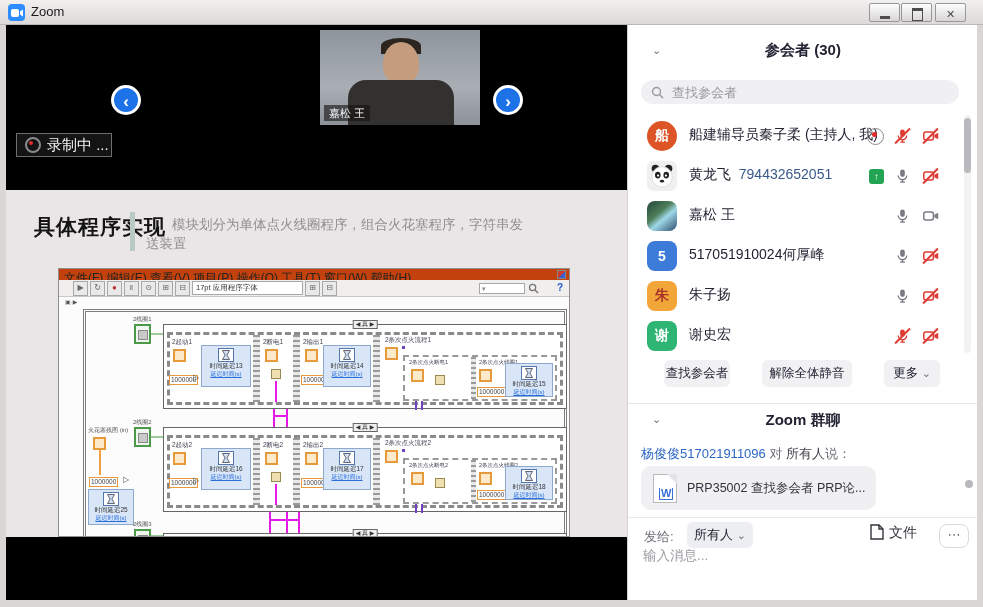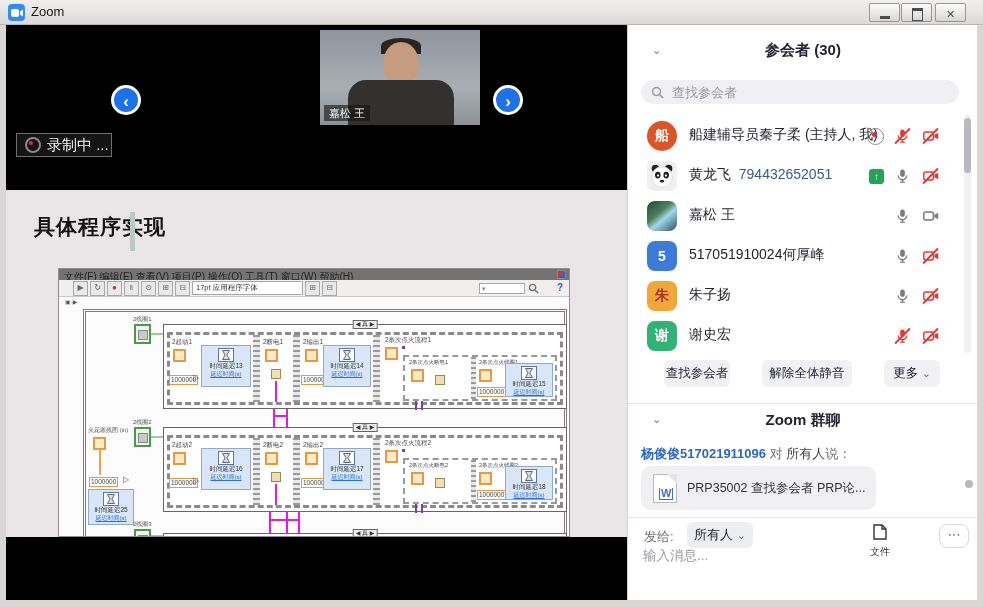--- a/index.html
+++ b/index.html
@@ -38,21 +38,21 @@
   .recdot{width:12px;height:12px;border-radius:50%;border:2px solid #8a8a8f;position:relative;}
   .recdot::after{content:"";position:absolute;left:2px;top:2px;width:4px;height:4px;border-radius:50%;background:#e02b2b;}
   .rectext{color:#f2f2f2;font-size:15px;}
   
   .slide{left:0;top:165px;width:621px;height:347px;background:#eae6e7;overflow:hidden;}
   .s-title{left:28px;top:23px;font-size:21px;font-weight:bold;color:#141414;letter-spacing:1px;}
   .s-bar{left:124px;top:22px;width:5px;height:39px;background:#b9cac6;}
   .s-desc{left:140px;top:25px;width:382px;font-size:13.5px;line-height:19px;color:#8f8f8f;text-indent:26px;}
   
   .lv{left:52px;top:78px;width:512px;height:269px;background:#fbfbfb;border:1px solid #8f8f8f;overflow:hidden;}
-  .lv-menu{left:0;top:0;width:100%;height:11px;background:#737373;font-size:10px;color:#222;padding:1px 0 0 5px;white-space:nowrap;}
+  .lv-menu{left:0;top:0;width:100%;height:11px;background:#c2410c;font-size:12px;color:#222;padding:1px 0 0 5px;white-space:nowrap;}
   .lv-logo{right:3px;top:1px;width:9px;height:9px;background:linear-gradient(135deg,#d03a2a 50%,#3a5fd0 50%);border:1px solid #888;}
   .lv-tools{left:0;top:11px;width:100%;height:17px;background:#f0efee;border-bottom:1px solid #c9c9c9;display:flex;align-items:center;gap:2px;padding-left:14px;}
   .tbx{width:13px;height:13px;border:1px solid #a8a8a8;background:#e9e9e9;font-size:8px;line-height:12px;text-align:center;color:#666;flex:none;}
   .fontbox{width:106px;height:12px;border:1px solid #a8a8a8;background:#fff;font-size:7.5px;line-height:11px;color:#333;padding-left:3px;flex:none;}
   .searchbox{position:absolute;right:44px;top:14px;width:46px;height:11px;border:1px solid #a8a8a8;background:#fff;font-size:7px;color:#888;line-height:10px;padding-left:2px;}
   .qmark{position:absolute;right:6px;top:13px;color:#2255cc;font-weight:bold;font-size:10px;}
   .diag{left:0;top:28px;width:512px;height:241px;background:#fcfcfc;overflow:hidden;}
   .loop{left:24px;top:12px;width:484px;height:300px;border:3px double #7d7d7d;}
   .tiny{font-size:6px;color:#555;line-height:7px;white-space:nowrap;}
   .gnode{width:17px;height:20px;border:2px solid #4a9a4a;background:#eef6ee;}
@@ -100,32 +100,32 @@
   .red{color:#df3b33;}
   .slash::after{content:"";position:absolute;left:-2px;top:8px;width:21px;height:2px;background:#df3b33;transform:rotate(-45deg);}
   .hostrec{width:15px;height:15px;border-radius:50%;border:1.5px solid #8a8a8f;position:relative;}
   .hostrec::after{content:"";position:absolute;left:3.5px;top:3.5px;width:5px;height:5px;border-radius:50%;background:#e02b2b;}
   .gbadge{width:15px;height:15px;border-radius:3px;background:#23a455;color:#fff;font-size:10px;font-weight:bold;line-height:15px;text-align:center;}
   .pscroll-track{left:336px;top:90px;width:7px;height:238px;border-radius:4px;background:#f2f2f2;}
   .pscroll-thumb{left:336px;top:93px;width:7px;height:55px;border-radius:4px;background:#b9b9be;}
   .pbtn{top:335px;height:27px;border-radius:6px;background:#f1f1f4;color:#232333;font-size:12.5px;text-align:center;line-height:27px;}
   .divider{left:0;width:350px;height:1px;background:#e6e6ea;}
   .sender{font-size:13px;white-space:nowrap;}
-  .blue{color:#2c66c4;font-weight:bold;}
+  .blue{color:#2c66c4;}
   .gtext{color:#6f6f78;}
   .dtext{color:#3f3f4a;}
   .bubble{left:13px;top:441px;width:235px;height:44px;border-radius:10px;background:#f0f0f3;display:flex;align-items:center;gap:10px;padding-left:12px;}
   .docicon{width:22px;height:27px;background:#fff;border:1px solid #b9b9bf;position:relative;flex:none;}
   .docicon::before{content:"";position:absolute;right:-1px;top:-1px;border:5px solid #e4e4e8;border-left-color:transparent;border-bottom-color:transparent;}
   .docicon::after{content:"W";position:absolute;left:5px;bottom:2px;font-size:11px;font-weight:bold;color:#3a6fd8;border:1.5px solid #3a6fd8;border-top:none;line-height:11px;padding:0 1px;}
   .fname{font-size:12.5px;color:#33333d;white-space:nowrap;overflow:hidden;text-overflow:ellipsis;width:180px;}
   .cscroll{left:337px;top:455px;width:8px;height:8px;border-radius:50%;background:#b8b8bd;}
   .footer-line{left:0;top:492px;width:350px;height:1px;background:#e8e8ea;}
   .sendto-pill{left:59px;top:497px;width:66px;height:26px;border-radius:6px;background:#eceef1;color:#232333;font-size:13px;line-height:26px;text-align:center;}
-  .filebtn{left:242px;top:499px;display:flex;align-items:center;gap:5px;color:#33333d;font-size:10px;flex-direction:column;}
+  .filebtn{left:242px;top:499px;display:flex;align-items:flex-start;gap:5px;color:#33333d;font-size:14px;}
   .morebtn{left:311px;top:499px;width:30px;height:24px;border:1px solid #d9d9de;border-radius:8px;text-align:center;color:#6f6f78;font-size:13px;line-height:20px;}
   .msg-input{left:13px;top:520px;width:320px;height:48px;border:none;outline:none;resize:none;font-size:13.5px;color:#333;font-family:inherit;background:transparent;}
   .msg-input::placeholder{color:#9a9aa0;}
   .label-sm{font-size:13px;}
 </style>
 </head>
 <body>
 
 <div class="stage">
 
@@ -164,20 +164,21 @@
     <div class="abs navbtn" style="left:487px"><span>›</span></div>
 
     <div class="abs recbox">
       <span class="recdot"></span>
       <span class="rectext">录制中 ...</span>
     </div>
 
     <div class="abs slide">
       <div class="abs s-title">具体程序实现</div>
       <div class="abs s-bar"></div>
+      <div class="abs s-desc">模块划分为单体点火线圈程序，组合火花塞程序，字符串发送装置</div>
 
       <div class="abs lv">
         <div class="abs lv-menu">文件(F)   编辑(E)   查看(V)   项目(P)   操作(O)   工具(T)   窗口(W)   帮助(H)</div>
         <div class="abs lv-logo"></div>
         <div class="abs lv-tools">
           <span class="tbx">▶</span>
           <span class="tbx">↻</span>
           <span class="tbx" style="color:#c03535">●</span>
           <span class="tbx">‖</span>
           <span class="tbx">⊙</span>

